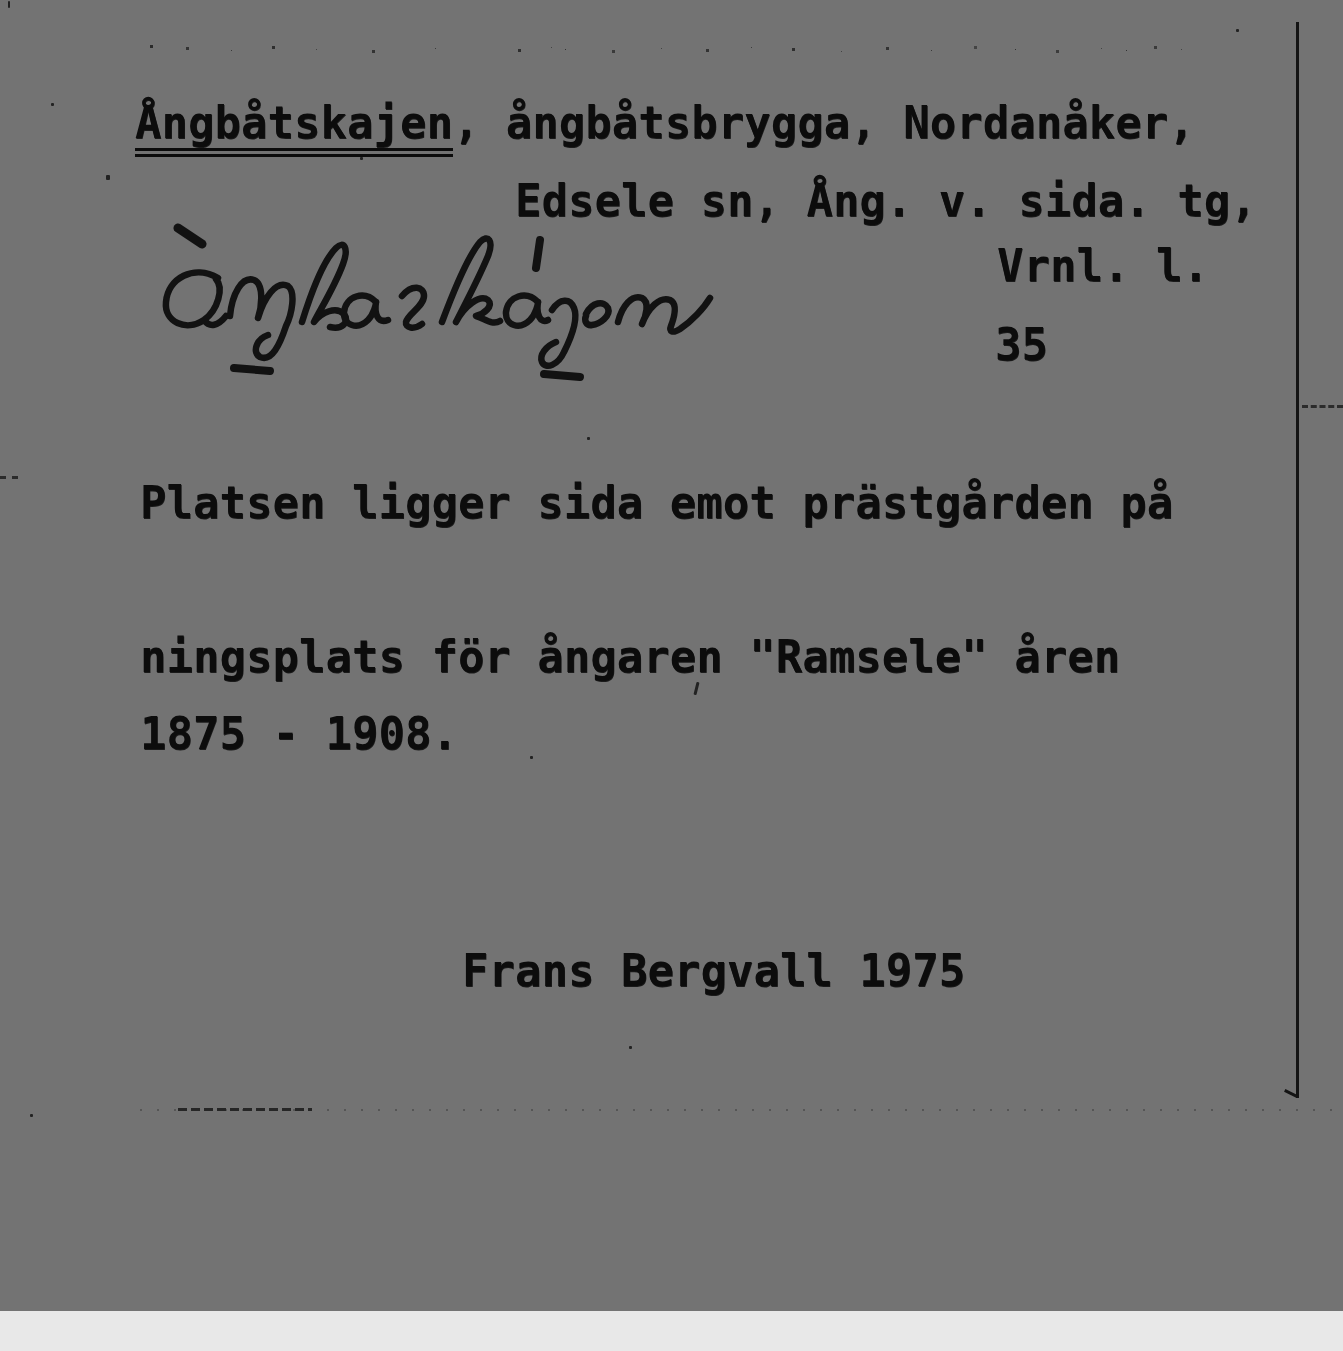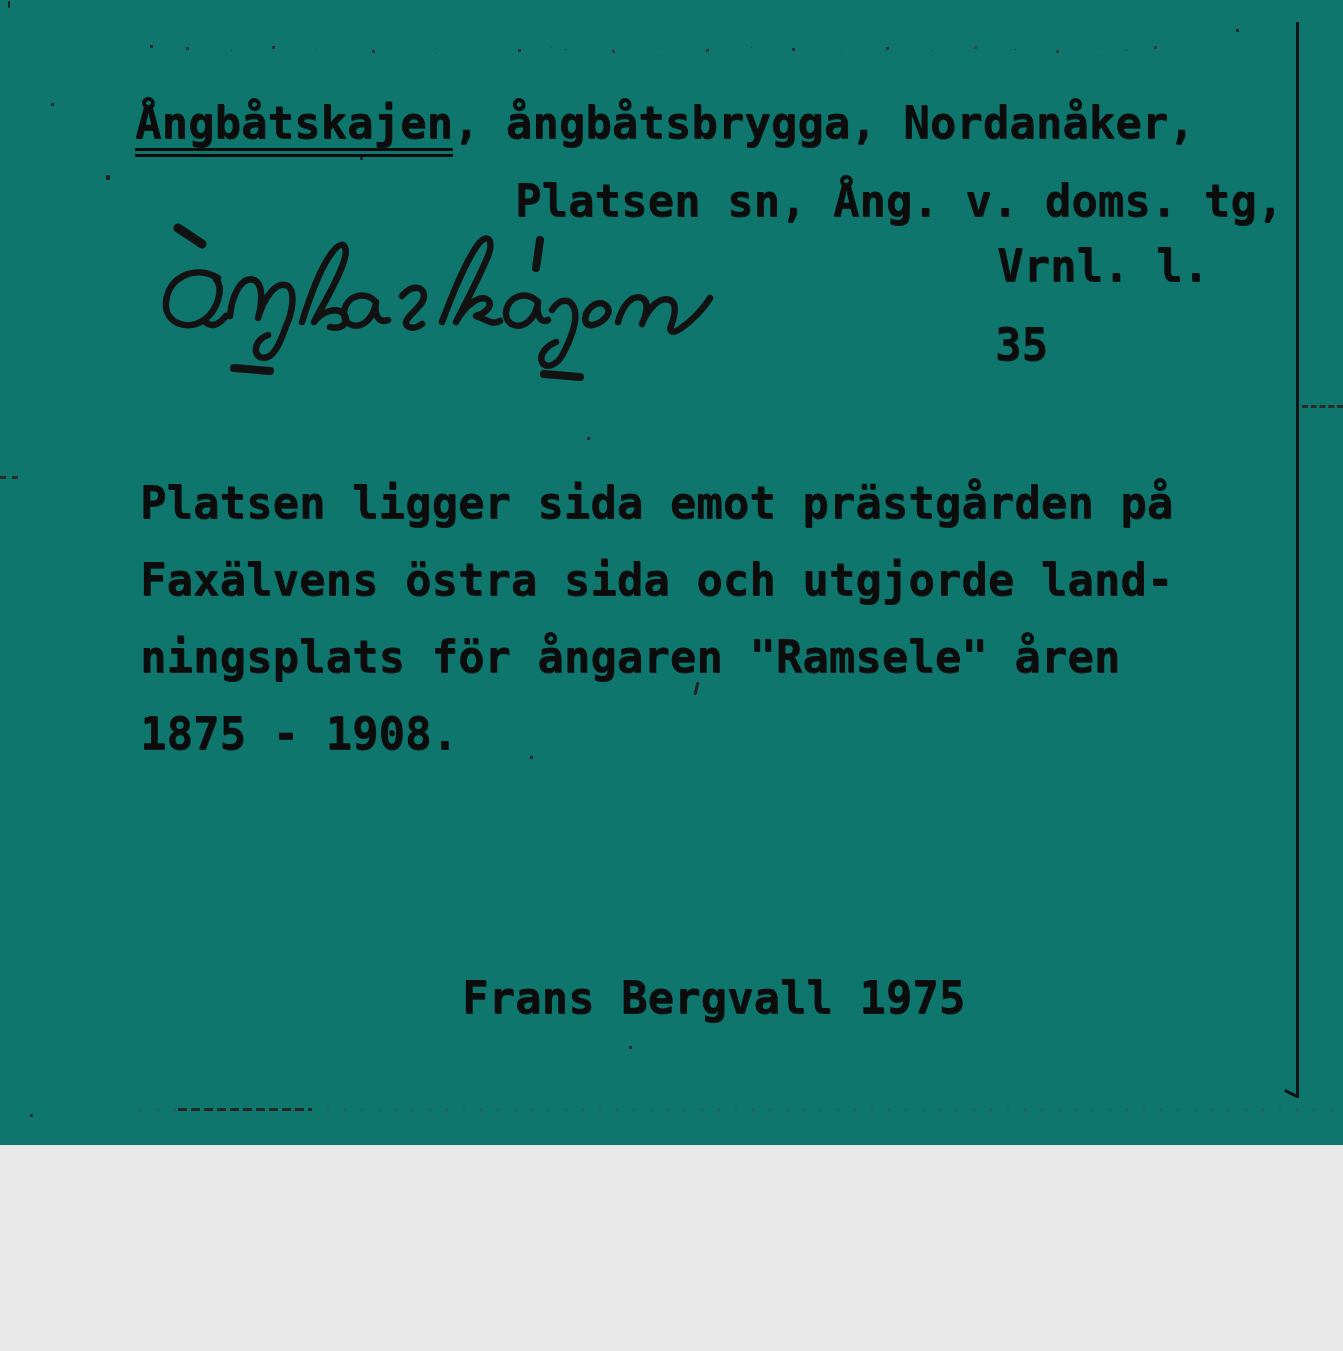--- a/index.html
+++ b/index.html
@@ -1,17 +1,17 @@
 <!DOCTYPE html>
 <html><head>
 <meta charset="utf-8">
 <style>
   html,body{margin:0;padding:0;background:#e8e8e8;}
   .page{
-    position:relative;width:1343px;height:1145px;background:#0f766e;
+    position:relative;width:1343px;height:1311px;background:#737373;
     overflow:hidden;
     font-family:"DejaVu Sans Mono","Liberation Mono",monospace;
     color:#0c0c0c;
     text-decoration:underline;
   }
   .tt{
     position:absolute;
     font: 700 44px/48px "DejaVu Sans Mono","Liberation Mono",monospace;
     letter-spacing:0px;
     white-space:pre;
@@ -82,21 +82,21 @@
 
   <div class="vrule"></div>
   <div class="vrule-foot"></div>
   <div class="rdash"></div>
   <div class="ldash"></div>
   <div class="botline-sparse"></div>
   <div class="botline-dense"></div>
 
   <div class="tt" style="left:135px;top:99px;"><span class="headword">Ångbåtskajen</span><span>, ångbåtsbrygga, Nordanåker,</span></div>
 
-  <div class="tt" style="left:515px;top:177px;">Platsen sn, Ång. v. doms. tg,</div>
+  <div class="tt" style="left:515px;top:177px;">Edsele sn, Ång. v. sida. tg,</div>
 
   <div class="tt" style="left:997px;top:242px;text-align:center;">Vrnl. l.</div>
 
   <div class="tt" style="left:995px;top:321px;">35</div>
 
   <div class="hand" role="img" aria-label="òŋbåskájen">
     <svg width="580" height="170" viewBox="0 0 580 170" preserveAspectRatio="none">
 
       <path d="M38 6 L62 22" style="stroke-width:9"></path>
 
@@ -119,19 +119,18 @@
       <path d="M412 88 C420 76 430 76 434 86 C438 96 432 114 424 130 C418 143 406 148 402 140 C399 133 406 124 416 120"></path>
       <path d="M404 152 L440 155" style="stroke-width:8"></path>
 
       <path d="M446 92 C452 80 464 78 468 86 C471 94 460 102 452 103 C446 104 444 98 446 94"></path>
 
       <path d="M478 100 C482 84 492 72 502 76 C510 80 506 94 502 102 C508 86 520 74 530 78 C538 82 534 96 531 104 C529 109 532 112 540 107 C552 99 564 86 570 76"></path>
     </svg>
   </div>
 
   <div class="tt" style="left:140px;top:479px;">Platsen ligger sida emot prästgården på</div>
-  <div class="tt" style="left:140px;top:556px;">Faxälvens östra sida och utgjorde land-</div>
   <div class="tt" style="left:140px;top:633px;">ningsplats för ångaren "Ramsele" åren</div>
   <div class="tt" style="left:140px;top:710px;">1875 - 1908.</div>
 
-  <div class="tt" style="left:462px;top:947px;margin-top:27px;">Frans Bergvall 1975</div>
+  <div class="tt" style="left:462px;top:947px;">Frans Bergvall 1975</div>
 
 </div>
 
 </body></html>

